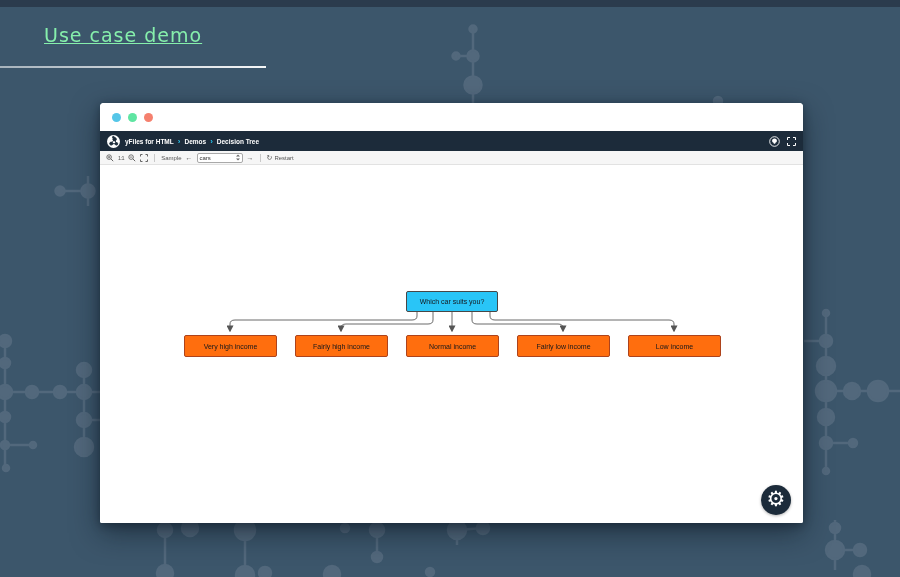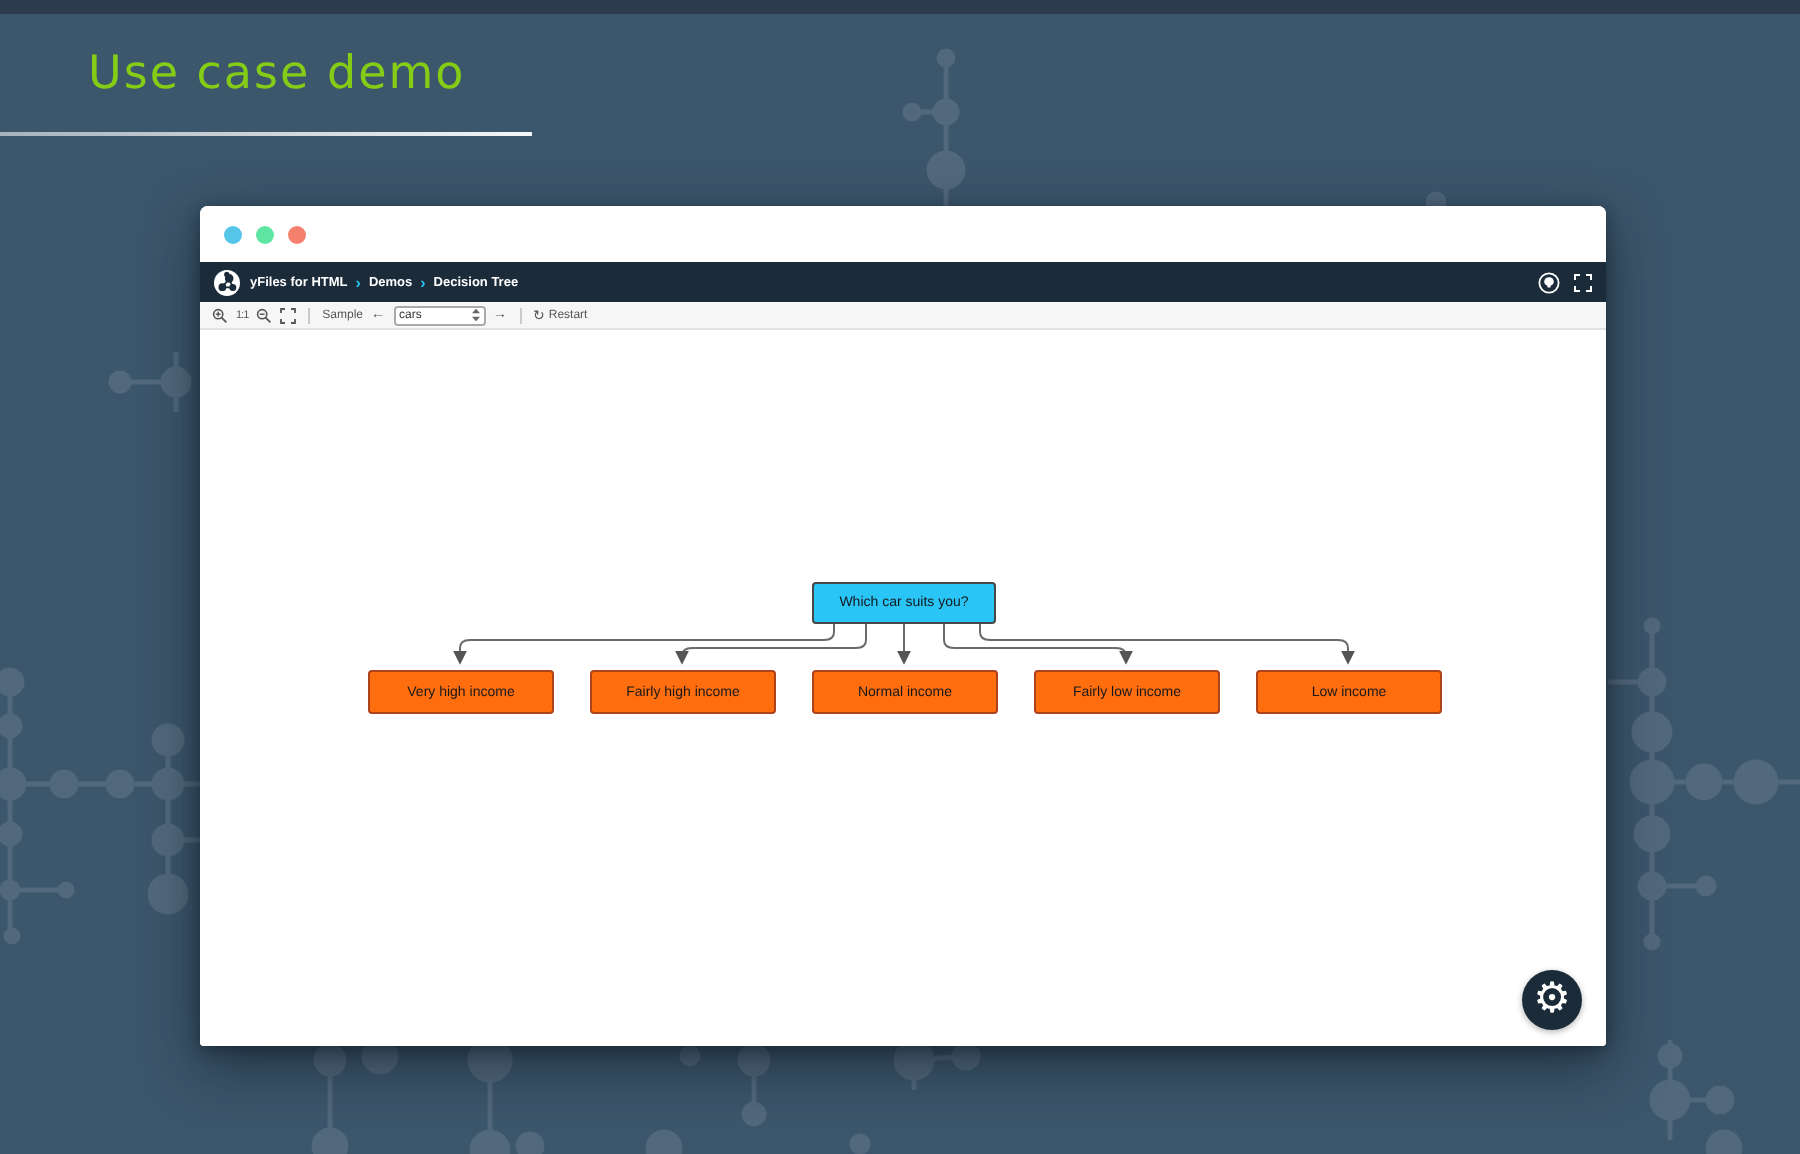--- a/index.html
+++ b/index.html
@@ -12,22 +12,22 @@
   }
   .top-strip {
     position: absolute; top: 0; left: 0; width: 900px; height: 7px;
     background: #2b3b4d;
   }
   .bg-pattern {
     position: absolute; top: 0; left: 0; z-index: 0;
   }
   .page-title {
     position: absolute; left: 44px; top: 24px; z-index: 1;
-    color: #84cc16; font-family: "DejaVu Sans", sans-serif;
-    font-size: 23px; font-weight: 400; letter-spacing: 1px;
+    color: #86efac; font-family: "DejaVu Sans", sans-serif;
+    font-size: 19px; font-weight: 400; letter-spacing: 1px; text-decoration: underline;
   }
   .title-underline {
     position: absolute; left: 0; top: 66px; width: 266px; height: 2px; z-index: 1;
     background: linear-gradient(to right, rgba(255,255,255,.55), rgba(255,255,255,.95));
   }
 
   
   .window {
     position: absolute; left: 100px; top: 103px; width: 703px; height: 420px;
     z-index: 2; background: #fff; border-radius: 4px 4px 2px 2px;

